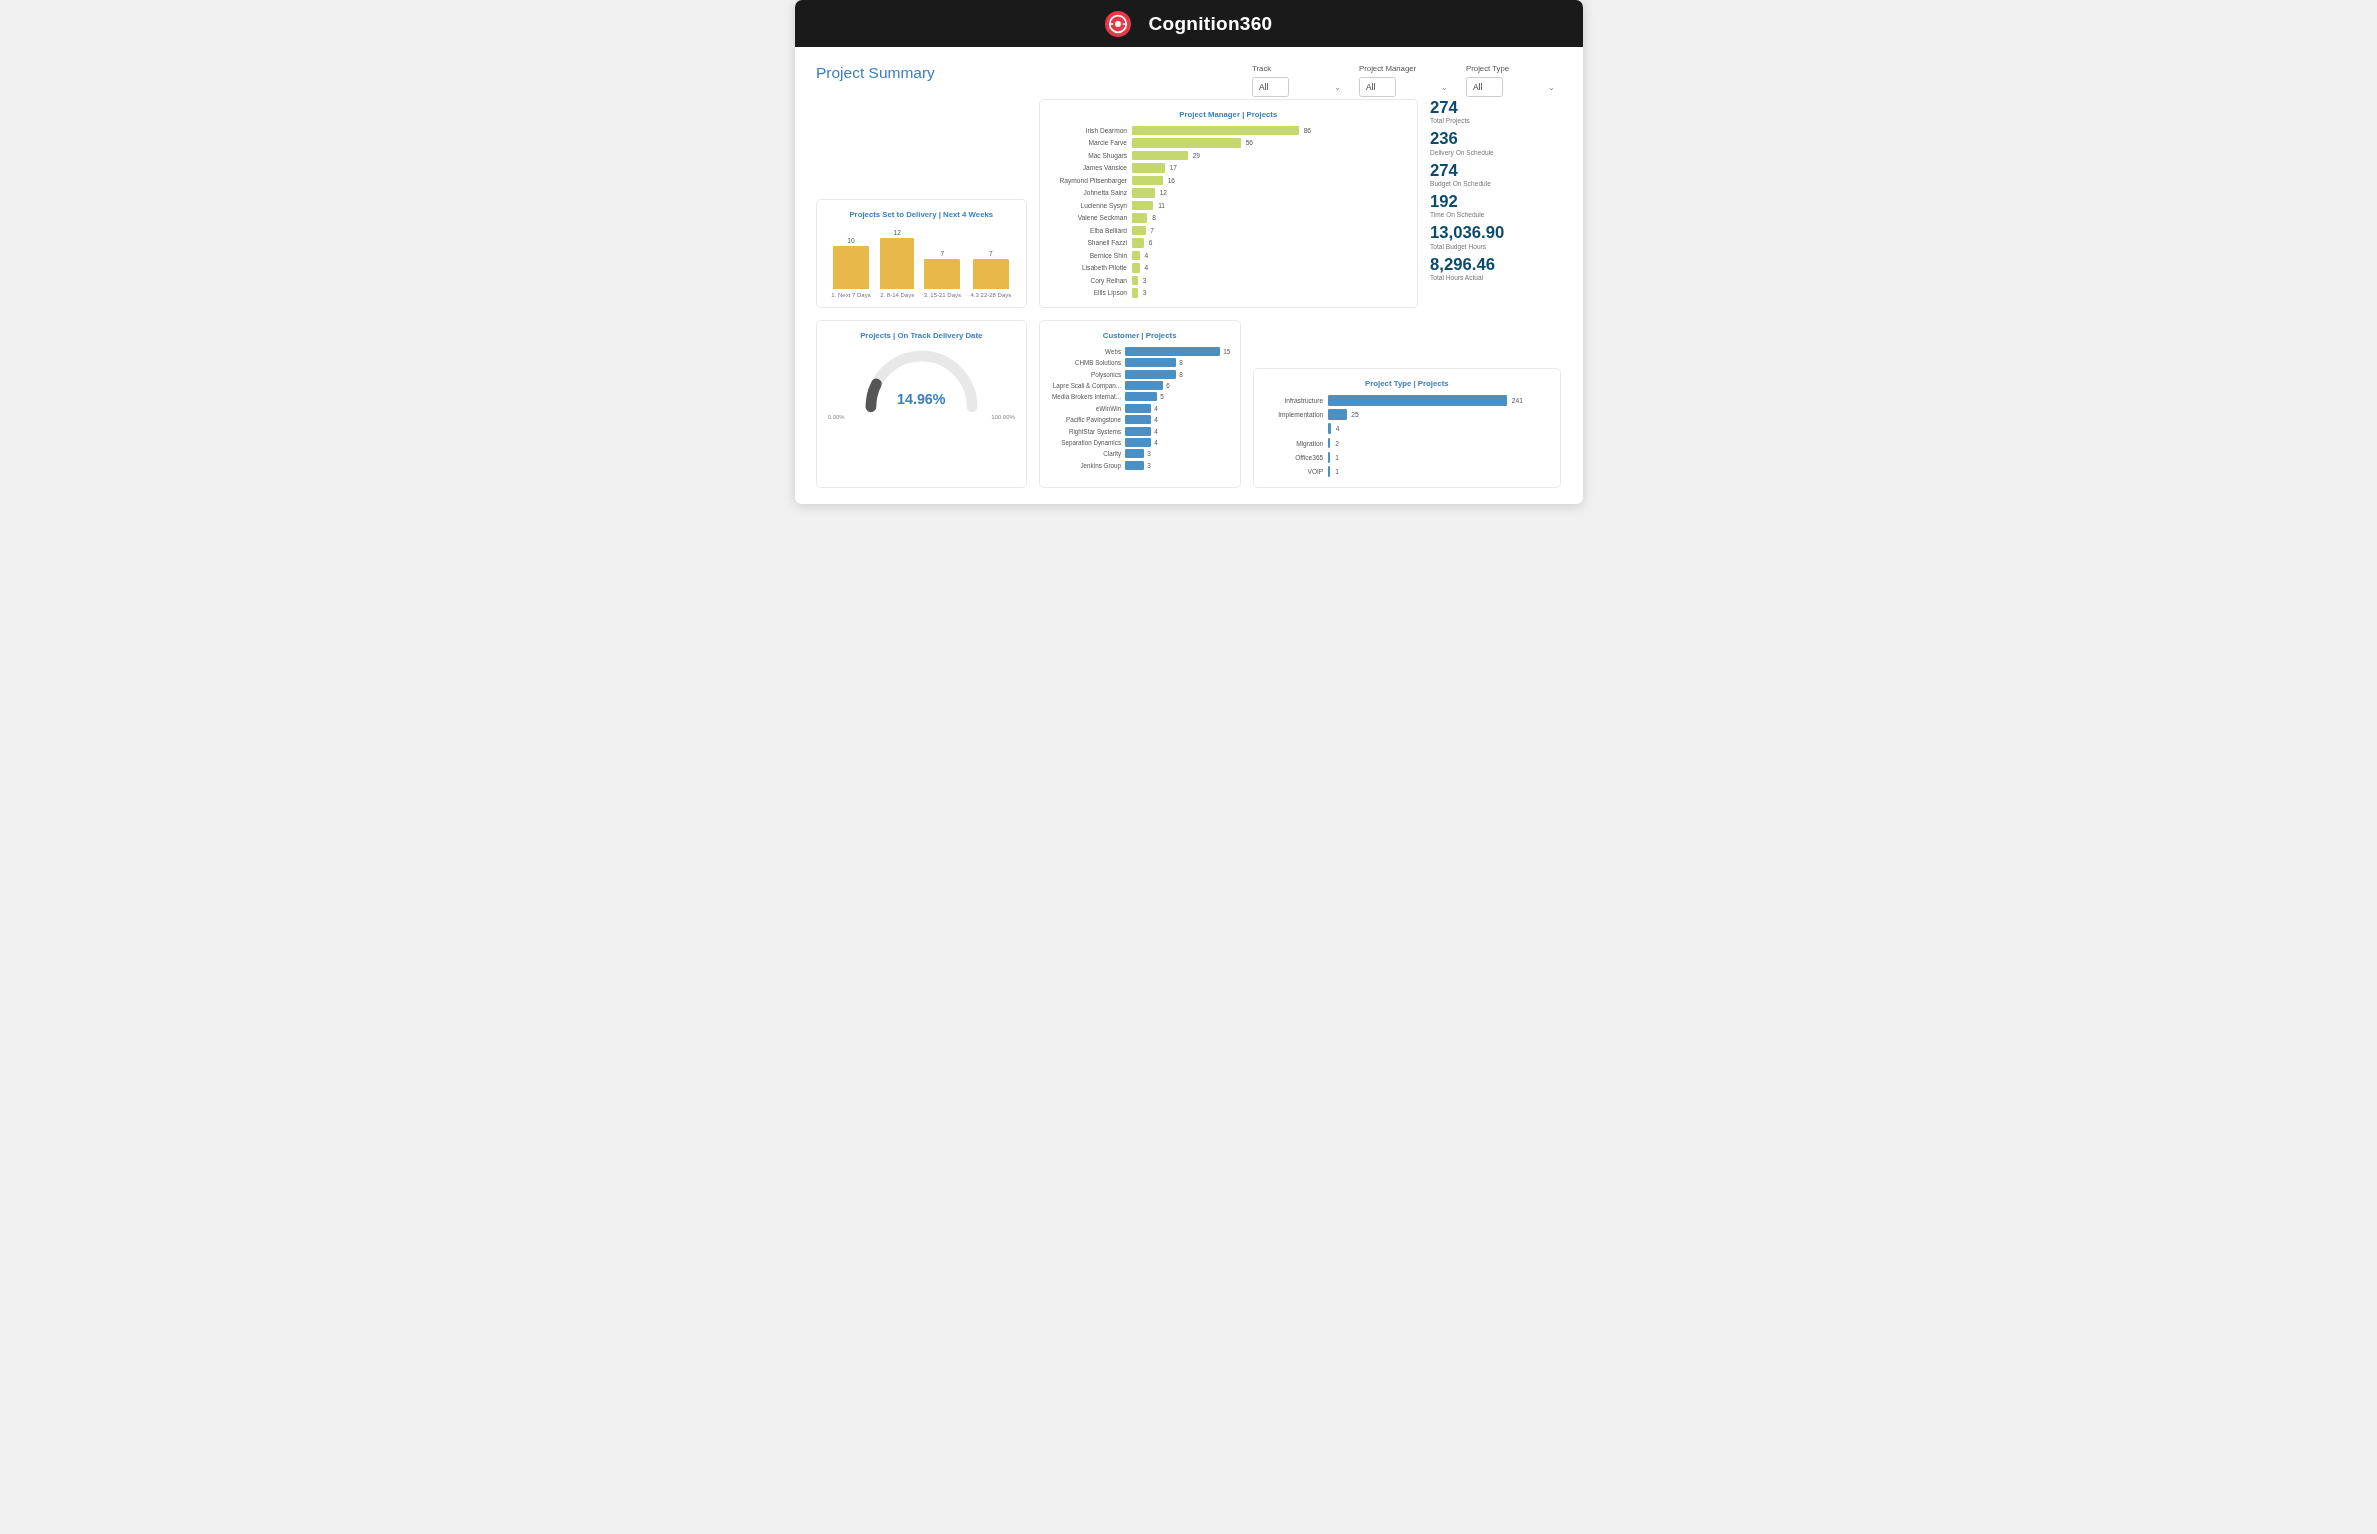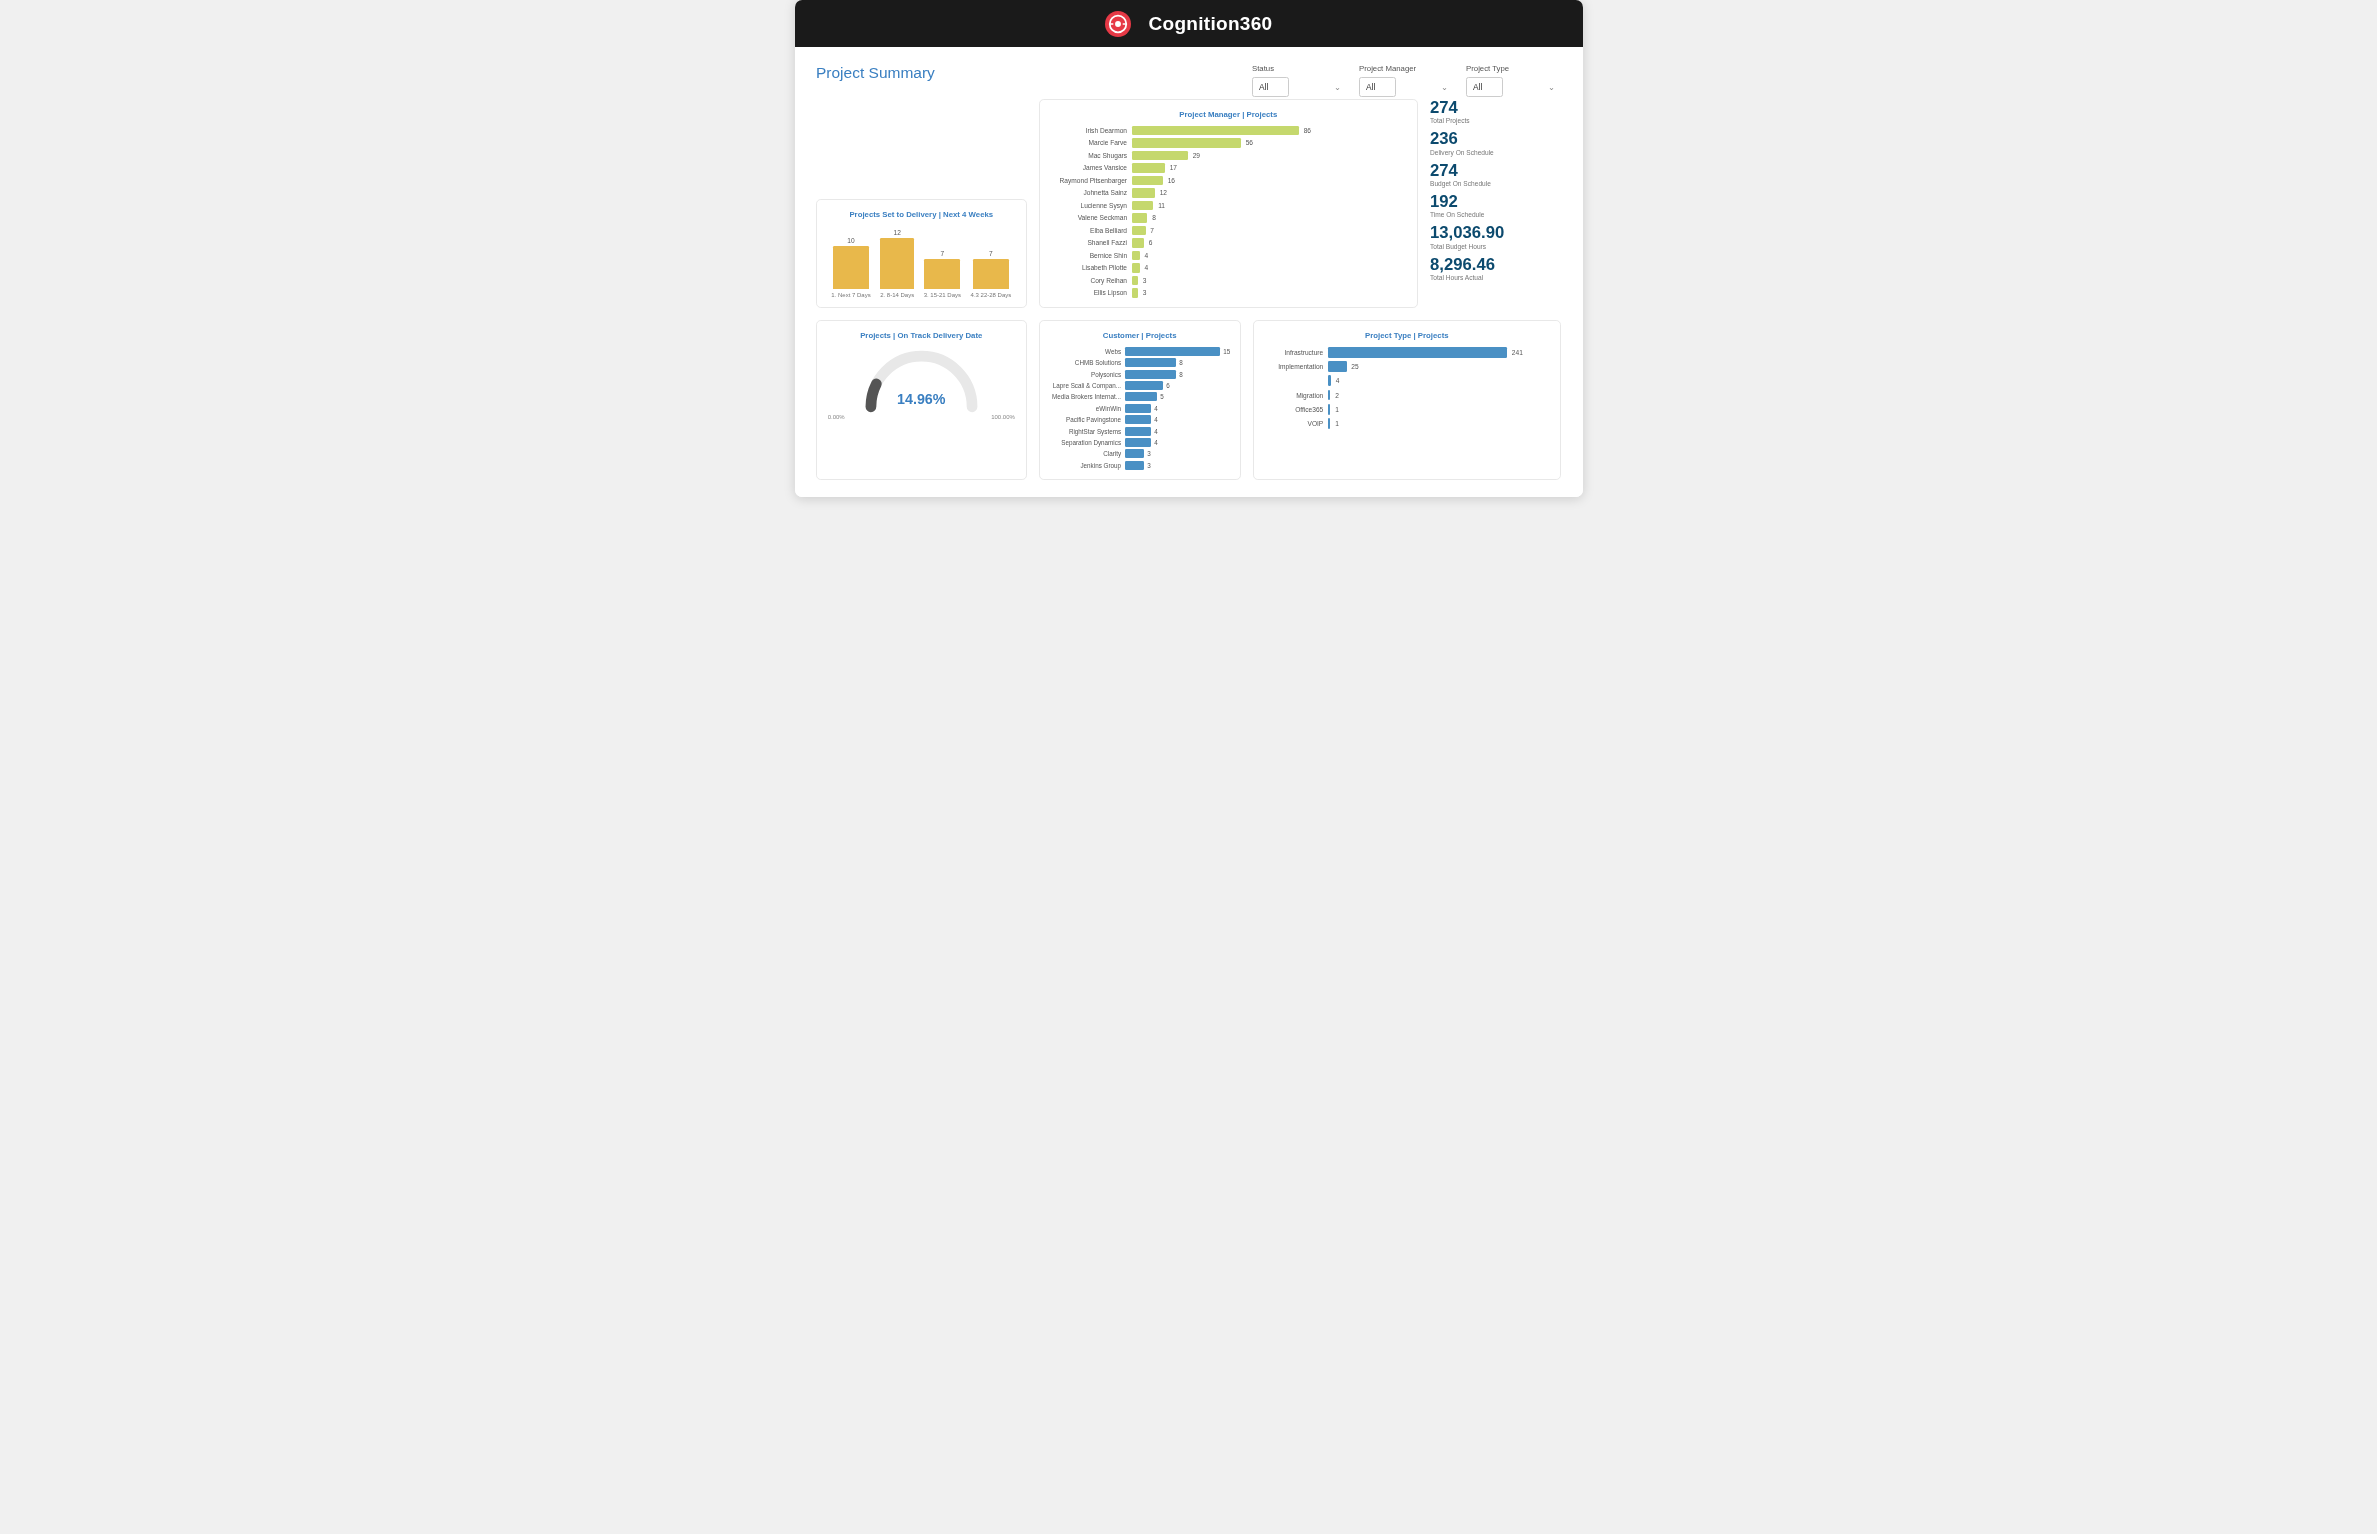--- a/index.html
+++ b/index.html
@@ -311,20 +311,21 @@
     }
     .stat-label {
       font-size: 6.6px;
       color: #777;
     }
 
     
     .project-type-card {
       grid-column: 3 / 5;
       grid-row: 3 / 4;
+      margin-top: 48px;
     }
     .pt-bar-list {
       display: flex;
       flex-direction: column;
       gap: 3.6px;
     }
     .pt-bar-row {
       display: flex;
       align-items: center;
       gap: 4.8px;
@@ -369,21 +370,21 @@
     </svg>
     <span class="header-title">Cognition360</span>
   </div>
 
   <div class="main-content">
 
     <div class="top-row">
       <h1 class="page-title">Project Summary</h1>
       <div class="filters">
         <div class="filter-group">
-          <span class="filter-label">Status</span>
+          <span class="filter-label">Track</span>
           <div class="filter-wrapper">
             <select class="filter-select">
               <option>All</option>
             </select>
           </div>
         </div>
         <div class="filter-group">
           <span class="filter-label">Project Manager</span>
           <div class="filter-wrapper">
             <select class="filter-select">

